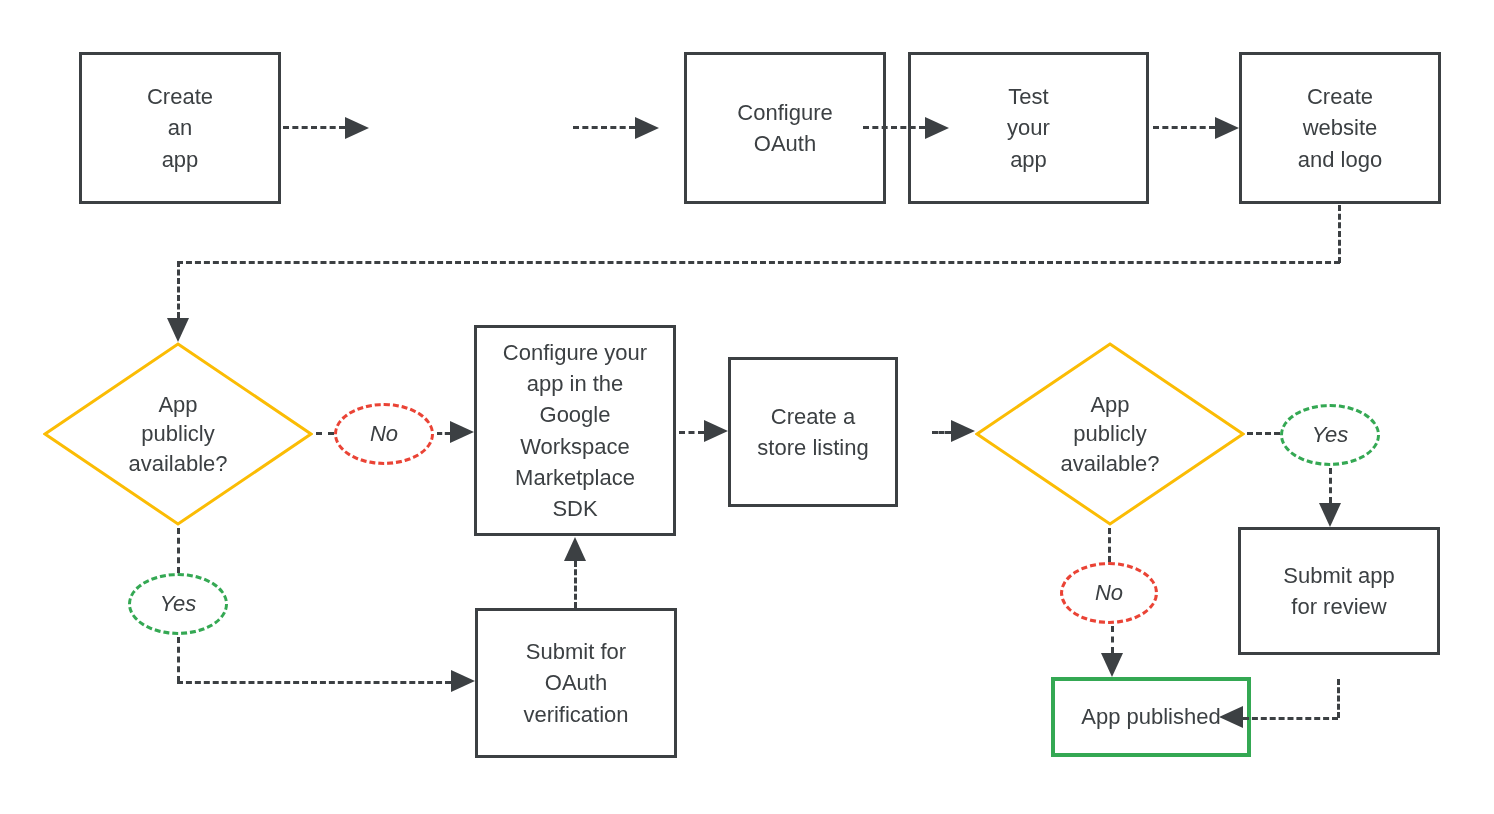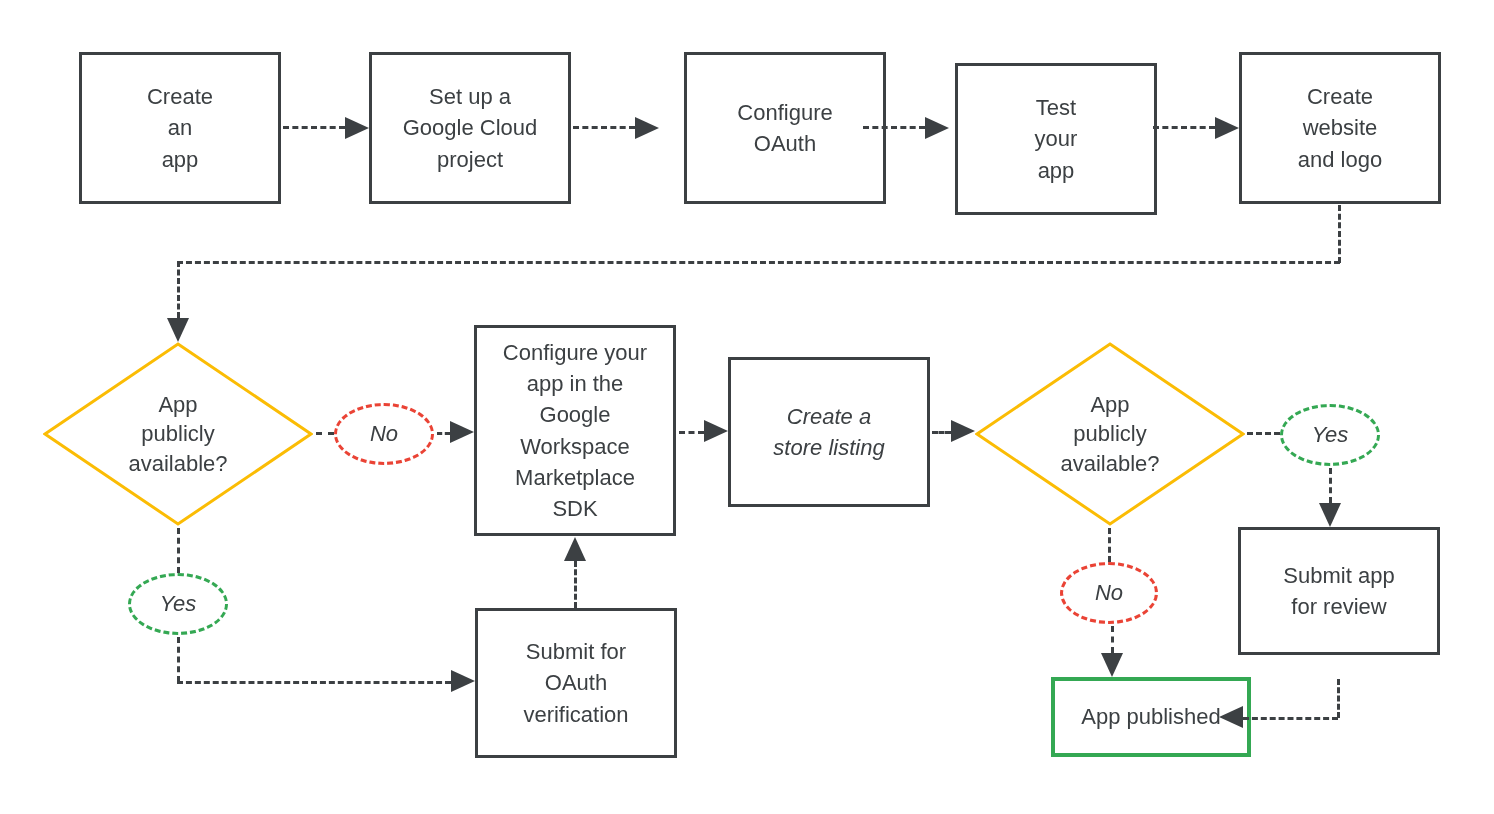--- a/index.html
+++ b/index.html
@@ -41,26 +41,23 @@
   .ah.u{border-left:11px solid transparent;border-right:11px solid transparent;border-bottom:24px solid var(--line);}
 </style>
 </head>
 <body>
 
 <div class="canvas">
 
   <div class="box" style="left:79px;top:52px;width:202px;height:152px;">Create
 an
 app</div>
-  <div class="box" style="left:369px;top:52px;width:202px;height:152px;">Set up a
-Google Cloud
-project</div>
   <div class="box" style="left:684px;top:52px;width:202px;height:152px;">Configure
 OAuth</div>
-  <div class="box" style="left:955px;top:52px;width:202px;height:152px;margin-top:11px;">Test
+  <div class="box" style="left:908px;top:52px;width:241px;height:152px;">Test
 your
 app</div>
   <div class="box" style="left:1239px;top:52px;width:202px;height:152px;">Create
 website
 and logo</div>
 
   <div class="hline" style="left:283px;top:126px;width:62px;"></div>
   <div class="ah r" style="left:345px;top:117px;"></div>
   <div class="hline" style="left:573px;top:126px;width:62px;"></div>
   <div class="ah r" style="left:635px;top:117px;"></div>
@@ -91,21 +88,21 @@
   <div class="box" style="left:474px;top:325px;width:202px;height:211px;">Configure your
 app in the
 Google
 Workspace
 Marketplace
 SDK</div>
 
   <div class="hline" style="left:679px;top:431px;width:25px;"></div>
   <div class="ah r" style="left:704px;top:420px;"></div>
 
-  <div class="box" style="left:728px;top:357px;width:202px;height:150px;font-style:italic;">Create a
+  <div class="box" style="left:728px;top:357px;width:170px;height:150px;">Create a
 store listing</div>
 
   <div class="hline" style="left:932px;top:431px;width:19px;"></div>
   <div class="ah r" style="left:951px;top:420px;"></div>
 
   <div class="diamond" style="left:975px;top:342px;width:270px;height:184px;">
     <svg width="270" height="184" viewBox="0 0 270 184">
       <polygon points="135,2 268,92 135,182 2,92"></polygon>
     </svg>
     <div class="dlabel">App

